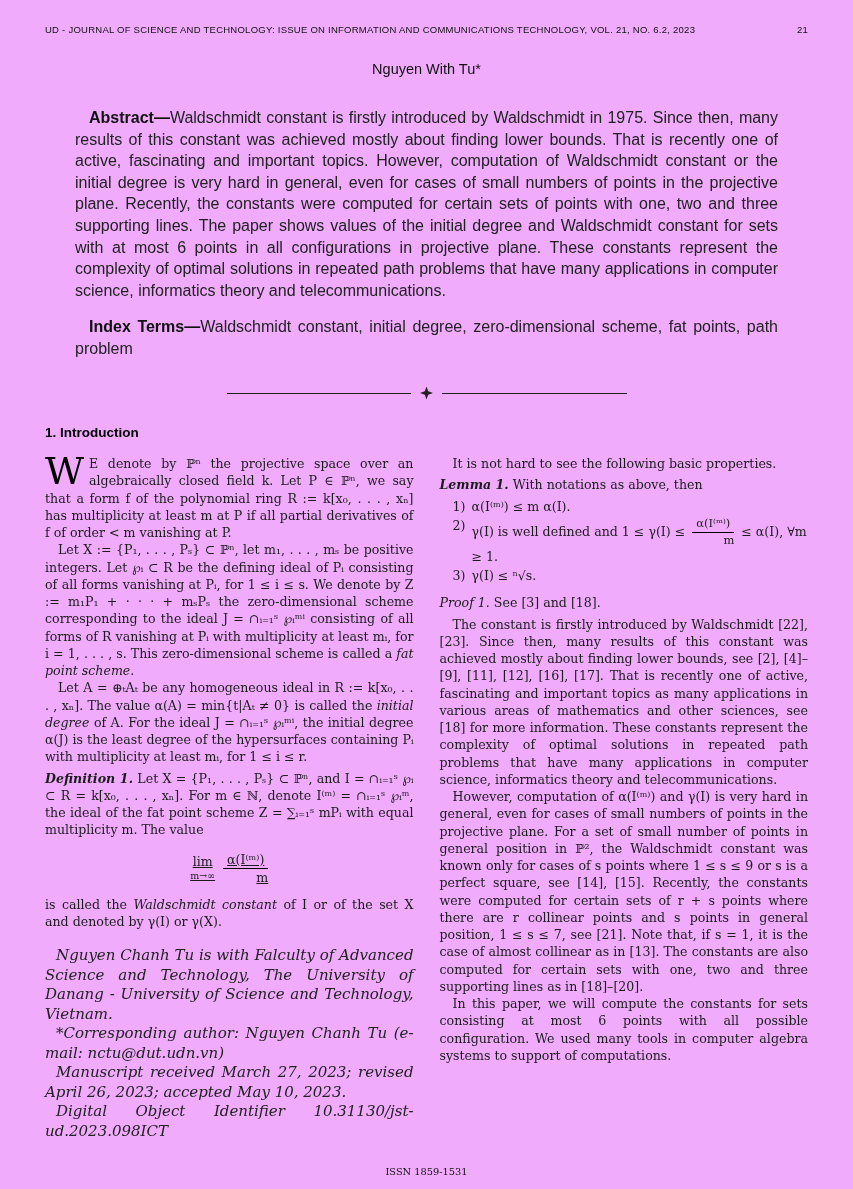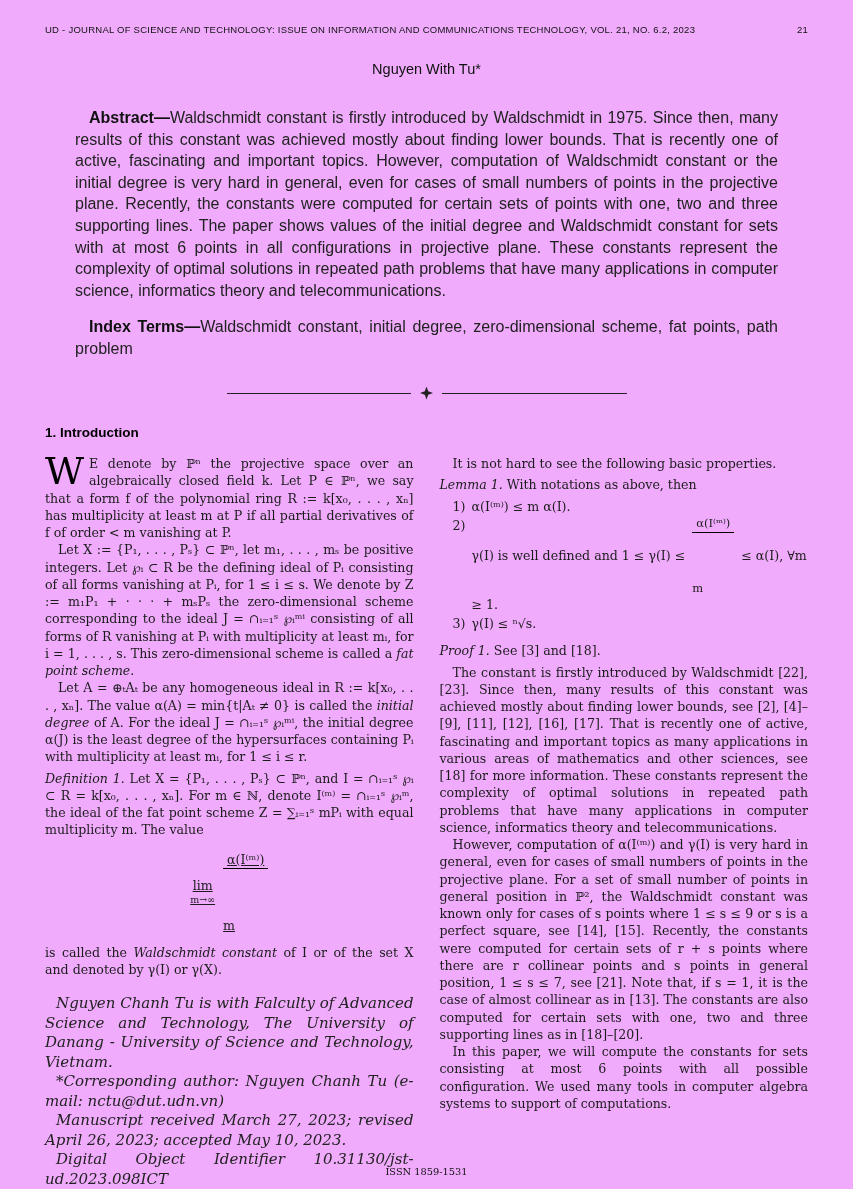--- a/index.html
+++ b/index.html
@@ -47,26 +47,26 @@
     font-family:"Liberation Sans","DejaVu Sans",sans-serif;
     font-size:13.5px; font-weight:bold; color:#000;
     text-align:left; margin-bottom:13px;
   }
   .col p { margin:0; }
   .col p.ind { text-indent:13px; }
   .col p.sp { margin-top:4px; }
   .dropcap {
     float:left; font-size:38px; line-height:31px; padding:1px 5px 0 0; color:#000;
   }
-  .lead-bi { font-weight:normal; font-style:italic; }
+  .lead-bi { font-weight:bold; font-style:italic; }
   .lead-i { font-style:italic; }
   .formula { display:flex; justify-content:center; align-items:center; gap:8px; margin:13px 0 11px; text-align:center;text-decoration:underline; }
   .lim { display:inline-flex; flex-direction:column; align-items:center; line-height:1; }
   .lim .sub { font-size:9.5px; margin-top:3px; }
-  .frac { display:inline-flex; flex-direction:column; align-items:flex-start; line-height:1.2; vertical-align:middle;gap:48px; }
+  .frac { display:inline-flex; flex-direction:column; align-items:flex-end; line-height:1.2; vertical-align:middle; }
   .frac .num { border-bottom:1px solid #000; padding:0 4px 1px; }
   .frac .den { padding-top:1px; }
   .frac.inline { font-size:11.5px; margin:0 3px; }
   .lemma-list { margin:3px 0 4px 0; text-align:left; }
   .lemma-item { position:relative; padding-left:32px; margin:2px 0; }
   .lemma-no { position:absolute; left:13px; }
   .footnote {
     margin-top:auto; padding-top:16px; font-size:15px; font-style:italic;
     line-height:1.3; text-align:justify; color:#222;
   }

